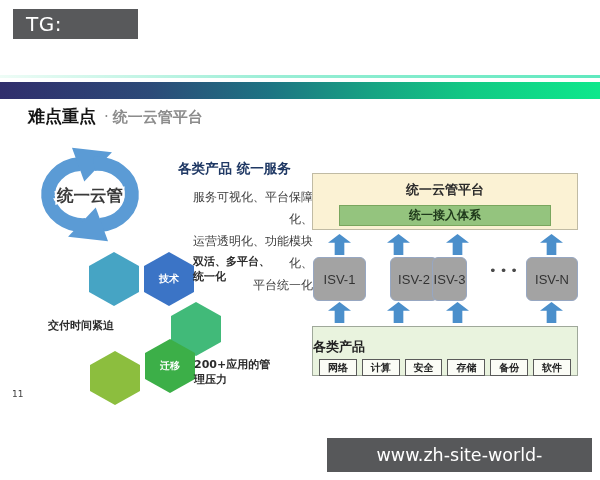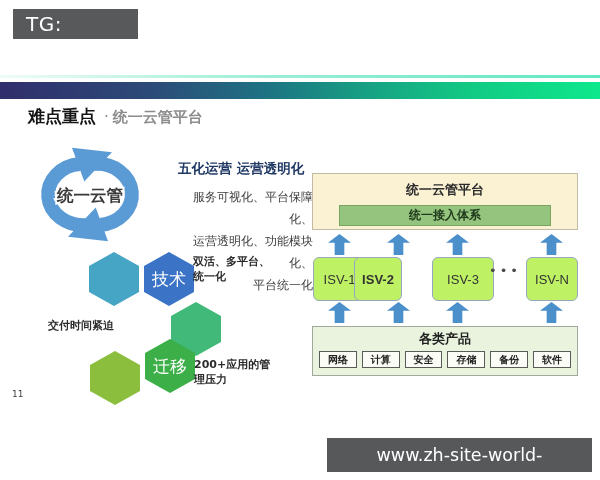--- a/index.html
+++ b/index.html
@@ -31,53 +31,53 @@
   .loop-wrap{position:absolute;left:20px;top:143px;width:140px;height:103px;}
   
   .ops{position:absolute;left:178px;top:160px;width:135px;}
   .ops-heading{font-size:13.5px;font-weight:bold;color:#1F3864;margin:0 0 8px 0;}
   .ops-line{font-size:12px;color:#3d3d3d;margin:0;line-height:22px;text-align:right;}
   
   .hex{
     position:absolute;width:50px;height:54px;
     clip-path:polygon(50% 0,100% 26%,100% 74%,50% 100%,0 74%,0 26%);
     display:flex;align-items:center;justify-content:center;
-    color:#fff;font-size:17px;font-weight:normal;
+    color:#fff;font-size:10px;font-weight:bold;
   }
   .hex-note{position:absolute;font-size:11px;font-weight:bold;color:#2b2b2b;line-height:15px;}
   
   .top-box{
     position:absolute;left:312px;top:173px;width:266px;height:57px;
     background:#FBF2D4;border:1px solid #C0BBA4;box-sizing:border-box;text-align:center;
   }
   .top-box-title{font-size:13px;font-weight:bold;color:#2b2b2b;margin-top:7px;}
   .access-box{
     margin:6px auto 0 auto;width:212px;height:21px;background:#94C47E;
     border:1px solid #79A65E;box-sizing:border-box;font-size:12px;font-weight:bold;
     color:#203a1c;line-height:19px;text-align:center;
   }
   .up-arrow{
     position:absolute;width:23px;height:21px;background:#4B8FCB;
     clip-path:polygon(50% 0%,100% 42%,71% 42%,71% 100%,29% 100%,29% 42%,0% 42%);
   }
   .isv-box{
-    position:absolute;top:257px;height:44px;background:#bef264;
+    position:absolute;top:257px;height:44px;background:#a3a3a3;
     border:1.5px solid #97A7C2;border-radius:6px;box-sizing:border-box;
     display:flex;align-items:center;justify-content:center;
     font-size:13px;color:#333;font-family:"Liberation Sans","DejaVu Sans",sans-serif;
   }
   .dots{
     position:absolute;left:489px;top:263px;width:32px;text-align:center;
     font-size:13px;color:#4a4a4a;letter-spacing:3px;
   }
   .bottom-box{
     position:absolute;left:312px;top:326px;width:266px;height:50px;
     background:#E9F3DE;border:1px solid #9FA89A;box-sizing:border-box;
   }
-  .bottom-box-title{font-size:13px;font-weight:bold;color:#222;text-align:center;margin-top:3px;}
+  .bottom-box-title{font-size:13px;font-weight:bold;color:#222;margin-top:11px;}
   .product-row{display:flex;gap:5px;padding:3px 6px 0 6px;}
   .product-box{
     flex:1;height:17px;background:#FBFCF6;border:1px solid #5a5a5a;
     box-sizing:border-box;font-size:10px;font-weight:bold;color:#222;
     display:flex;align-items:center;justify-content:center;
   }
   
   .page-num{position:absolute;left:12px;top:389px;font-size:9px;color:#404040;}
   .site-box{
     position:absolute;left:327px;top:438px;width:265px;height:34px;
@@ -104,21 +104,21 @@
     <svg width="140" height="103" viewBox="0 0 140 103">
       <path d="M 60 21 A 33 29 0 1 0 66 82" fill="none" stroke-width="14" stroke="#5B9BD5"></path>
       <polygon points="58,3 94,21 58,39" transform="rotate(-20 60 21)" fill="#5B9BD5"></polygon>
       <path d="M 80 82 A 33 29 0 1 0 74 21" fill="none" stroke-width="14" stroke="#5B9BD5"></path>
       <polygon points="82,100 46,82 82,64" transform="rotate(-20 80 82)" fill="#5B9BD5"></polygon>
       <text x="70" y="58" text-anchor="middle" font-size="16.5" font-weight="bold" fill="#3a3a3a" stroke="#ffffff" stroke-width="4" style="paint-order:stroke">统一云管</text>
     </svg>
   </div>
 
   <div class="ops">
-    <p class="ops-heading">五化运营 运营透明化</p>
+    <p class="ops-heading">各类产品 统一服务</p>
     <p class="ops-line">服务可视化、平台保障化、</p>
     <p class="ops-line">运营透明化、功能模块化、</p>
     <p class="ops-line">平台统一化</p>
   </div>
 
   <div class="hex" style="left: 89px; top: 252px; background: rgb(70, 164, 196);">
       <span></span>
     </div>
   <div class="hex" style="left: 144px; top: 252px; background: rgb(59, 116, 198);">
       <span>技术</span>
@@ -141,22 +141,22 @@
     <div class="top-box-title">统一云管平台</div>
     <div class="access-box">统一接入体系</div>
   </div>
 
   <div class="up-arrow" style="left:328px;top:234px;"></div>
   <div class="up-arrow" style="left:387px;top:234px;"></div>
   <div class="up-arrow" style="left:446px;top:234px;"></div>
   <div class="up-arrow" style="left:540px;top:234px;"></div>
 
   <div class="isv-box" style="left:313px;width:53px;">ISV-1</div>
-  <div class="isv-box" style="left:354px;width:48px;font-weight:bold;">ISV-2</div>
-  <div class="isv-box" style="left:432px;width:62px;">ISV-3</div>
+  <div class="isv-box" style="left:390px;width:48px;">ISV-2</div>
+  <div class="isv-box" style="left:432px;width:35px;">ISV-3</div>
   <div class="dots">•••</div>
   <div class="isv-box" style="left:526px;width:52px;">ISV-N</div>
 
   <div class="up-arrow" style="left:328px;top:302px;"></div>
   <div class="up-arrow" style="left:387px;top:302px;"></div>
   <div class="up-arrow" style="left:446px;top:302px;"></div>
   <div class="up-arrow" style="left:540px;top:302px;"></div>
 
   <div class="bottom-box">
     <div class="bottom-box-title">各类产品</div>

